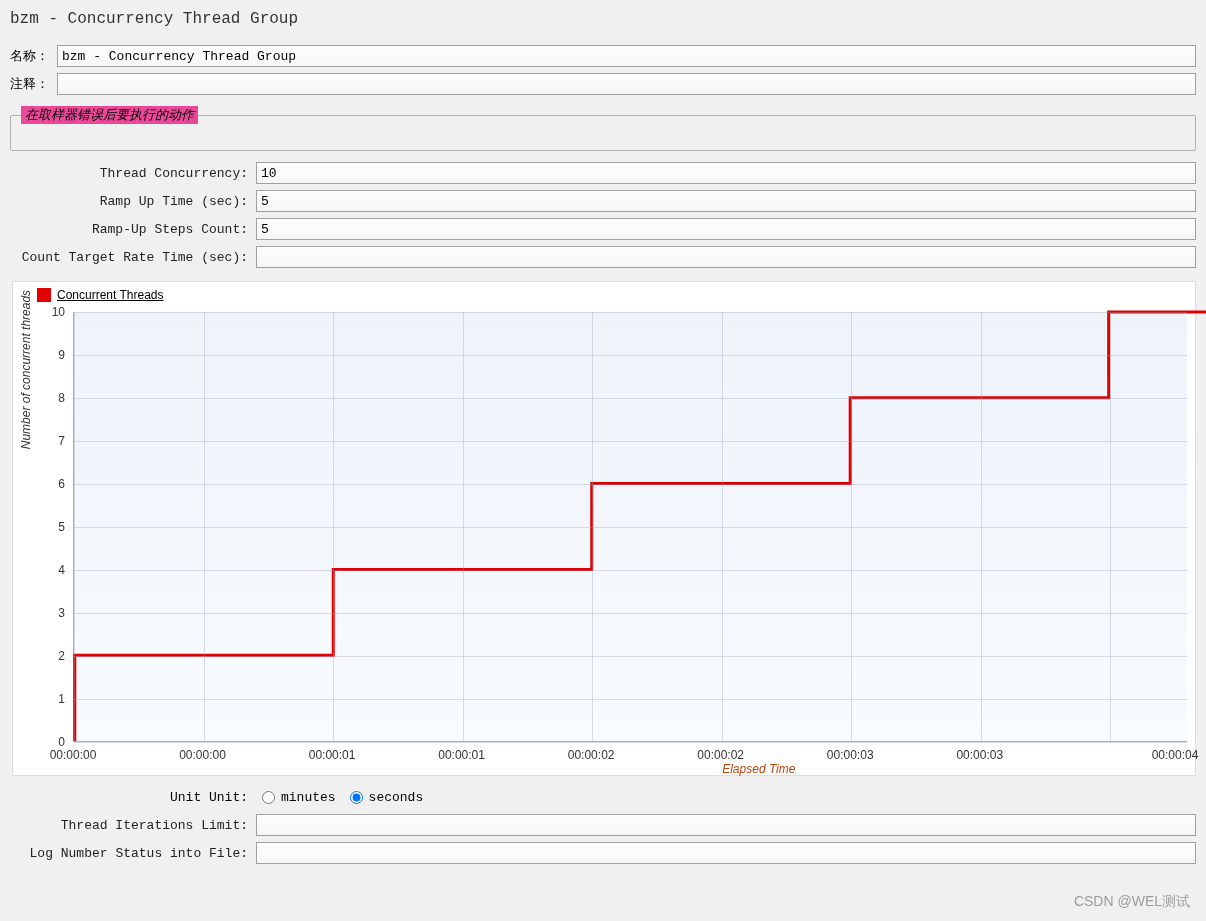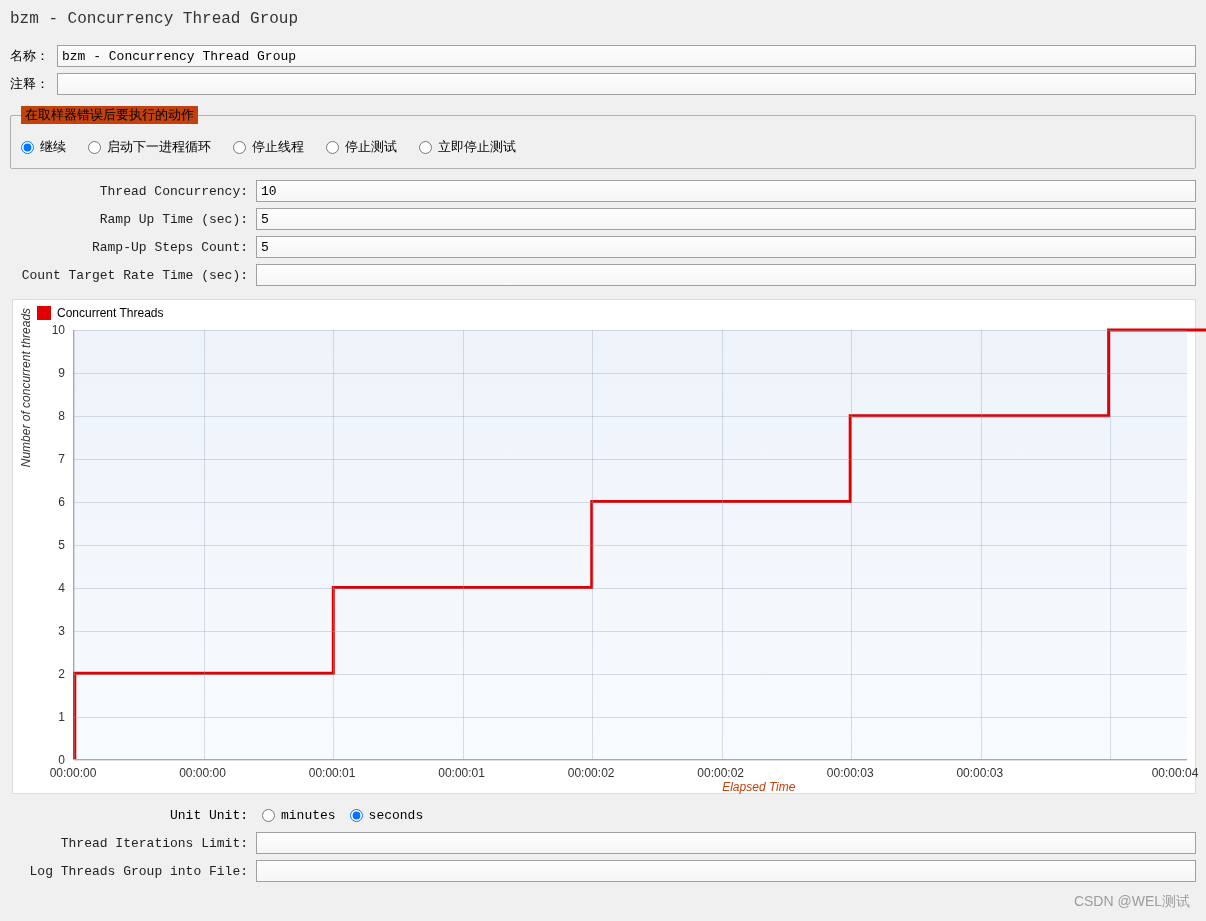--- a/index.html
+++ b/index.html
@@ -45,39 +45,41 @@
   fieldset.action-group {
     margin: 8px 10px 8px 10px;
     border: 1px solid #b0b0b0;
     border-radius: 2px;
     padding: 14px 10px 12px 10px;
     position: relative;
   }
   fieldset.action-group legend {
     padding: 0 4px;
     font-size: 13px;
-    background: #c2410c;
+    background: #ec4899;
+    font-style: italic;
   }
   .radio-row { display: flex; gap: 22px; align-items: center; }
   .radio-item { display: flex; align-items: center; gap: 6px; font-size: 13px; cursor: pointer; }
   .radio-item input { cursor: pointer; }
 
   .chart-container {
     margin: 10px 10px 0 12px;
     width: 1184px;
     height: 495px;
     background: #fff;
     border: 1px solid #ddd;
     position: relative;
   }
   .legend {
     position: absolute;
     top: 6px; left: 24px;
     display: flex; align-items: center; gap: 6px;
     font-size: 12px;
+    text-decoration: underline;
   }
   .legend-swatch { width: 14px; height: 14px; background: #e00000; }
   .plot-area {
     position: absolute;
     left: 60px; top: 30px;
     width: 1114px; height: 430px;
     border-left: 1px solid #aaa;
     border-bottom: 1px solid #aaa;
     background: linear-gradient(180deg, #eef3fa, #f8fbff);
   }
@@ -119,42 +121,20 @@
   <input type="text" class="field" value="bzm - Concurrency Thread Group" style="">
 </div>
 
 <div class="form-row">
   <span class="lbl-cn">注释：</span>
   <input type="text" class="field" value="" style="">
 </div>
 
 <fieldset class="action-group">
   <legend>在取样器错误后要执行的动作</legend>
-  <div class="radio-row">
-    <label class="radio-item">
-      <input type="radio" name="ea" checked="" style="">
-      <span>继续</span>
-    </label>
-    <label class="radio-item">
-      <input type="radio" name="ea" style="">
-      <span>启动下一进程循环</span>
-    </label>
-    <label class="radio-item">
-      <input type="radio" name="ea" style="">
-      <span>停止线程</span>
-    </label>
-    <label class="radio-item">
-      <input type="radio" name="ea" style="">
-      <span>停止测试</span>
-    </label>
-    <label class="radio-item">
-      <input type="radio" name="ea" style="">
-      <span>立即停止测试</span>
-    </label>
-  </div>
 </fieldset>
 
 <div class="form-row">
   <span class="lbl-fixed">Thread Concurrency:</span>
   <input type="text" class="field" value="10" style="">
 </div>
 <div class="form-row">
   <span class="lbl-fixed">Ramp Up Time (sec):</span>
   <input type="text" class="field" value="5" style="">
 </div>
@@ -231,17 +211,17 @@
     <input type="radio" name="tu" checked="" style="">
     <span>seconds</span>
   </label>
 </div>
 
 <div class="form-row">
   <span class="lbl-fixed">Thread Iterations Limit:</span>
   <input type="text" class="field" value="" style="">
 </div>
 <div class="form-row">
-  <span class="lbl-fixed">Log Threads Group into File:</span>
+  <span class="lbl-fixed">Log Number Status into File:</span>
   <input type="text" class="field" value="" style="">
 </div>
 
 <div class="watermark">CSDN @WEL测试</div>
 
 </body></html>

